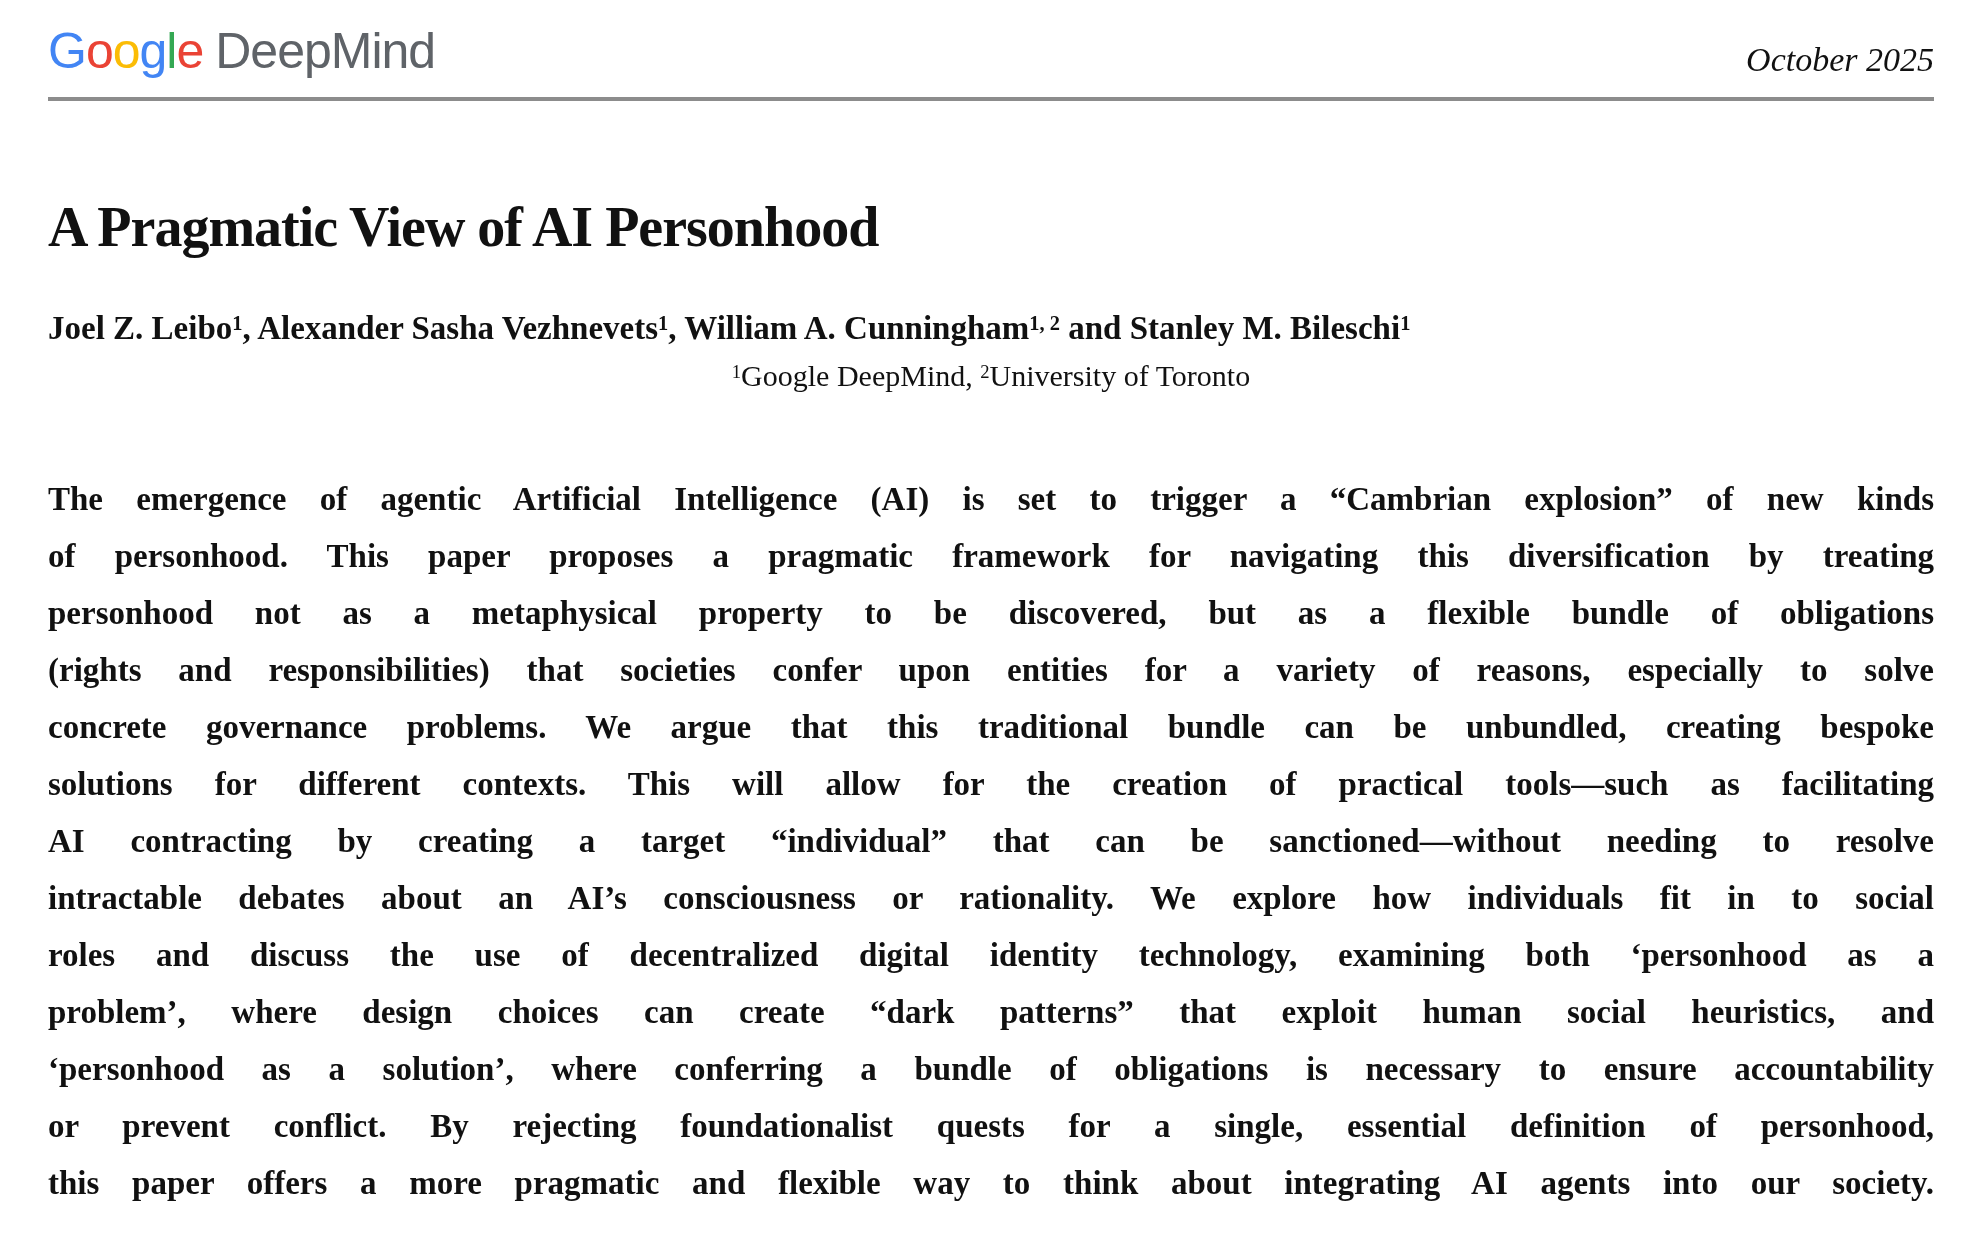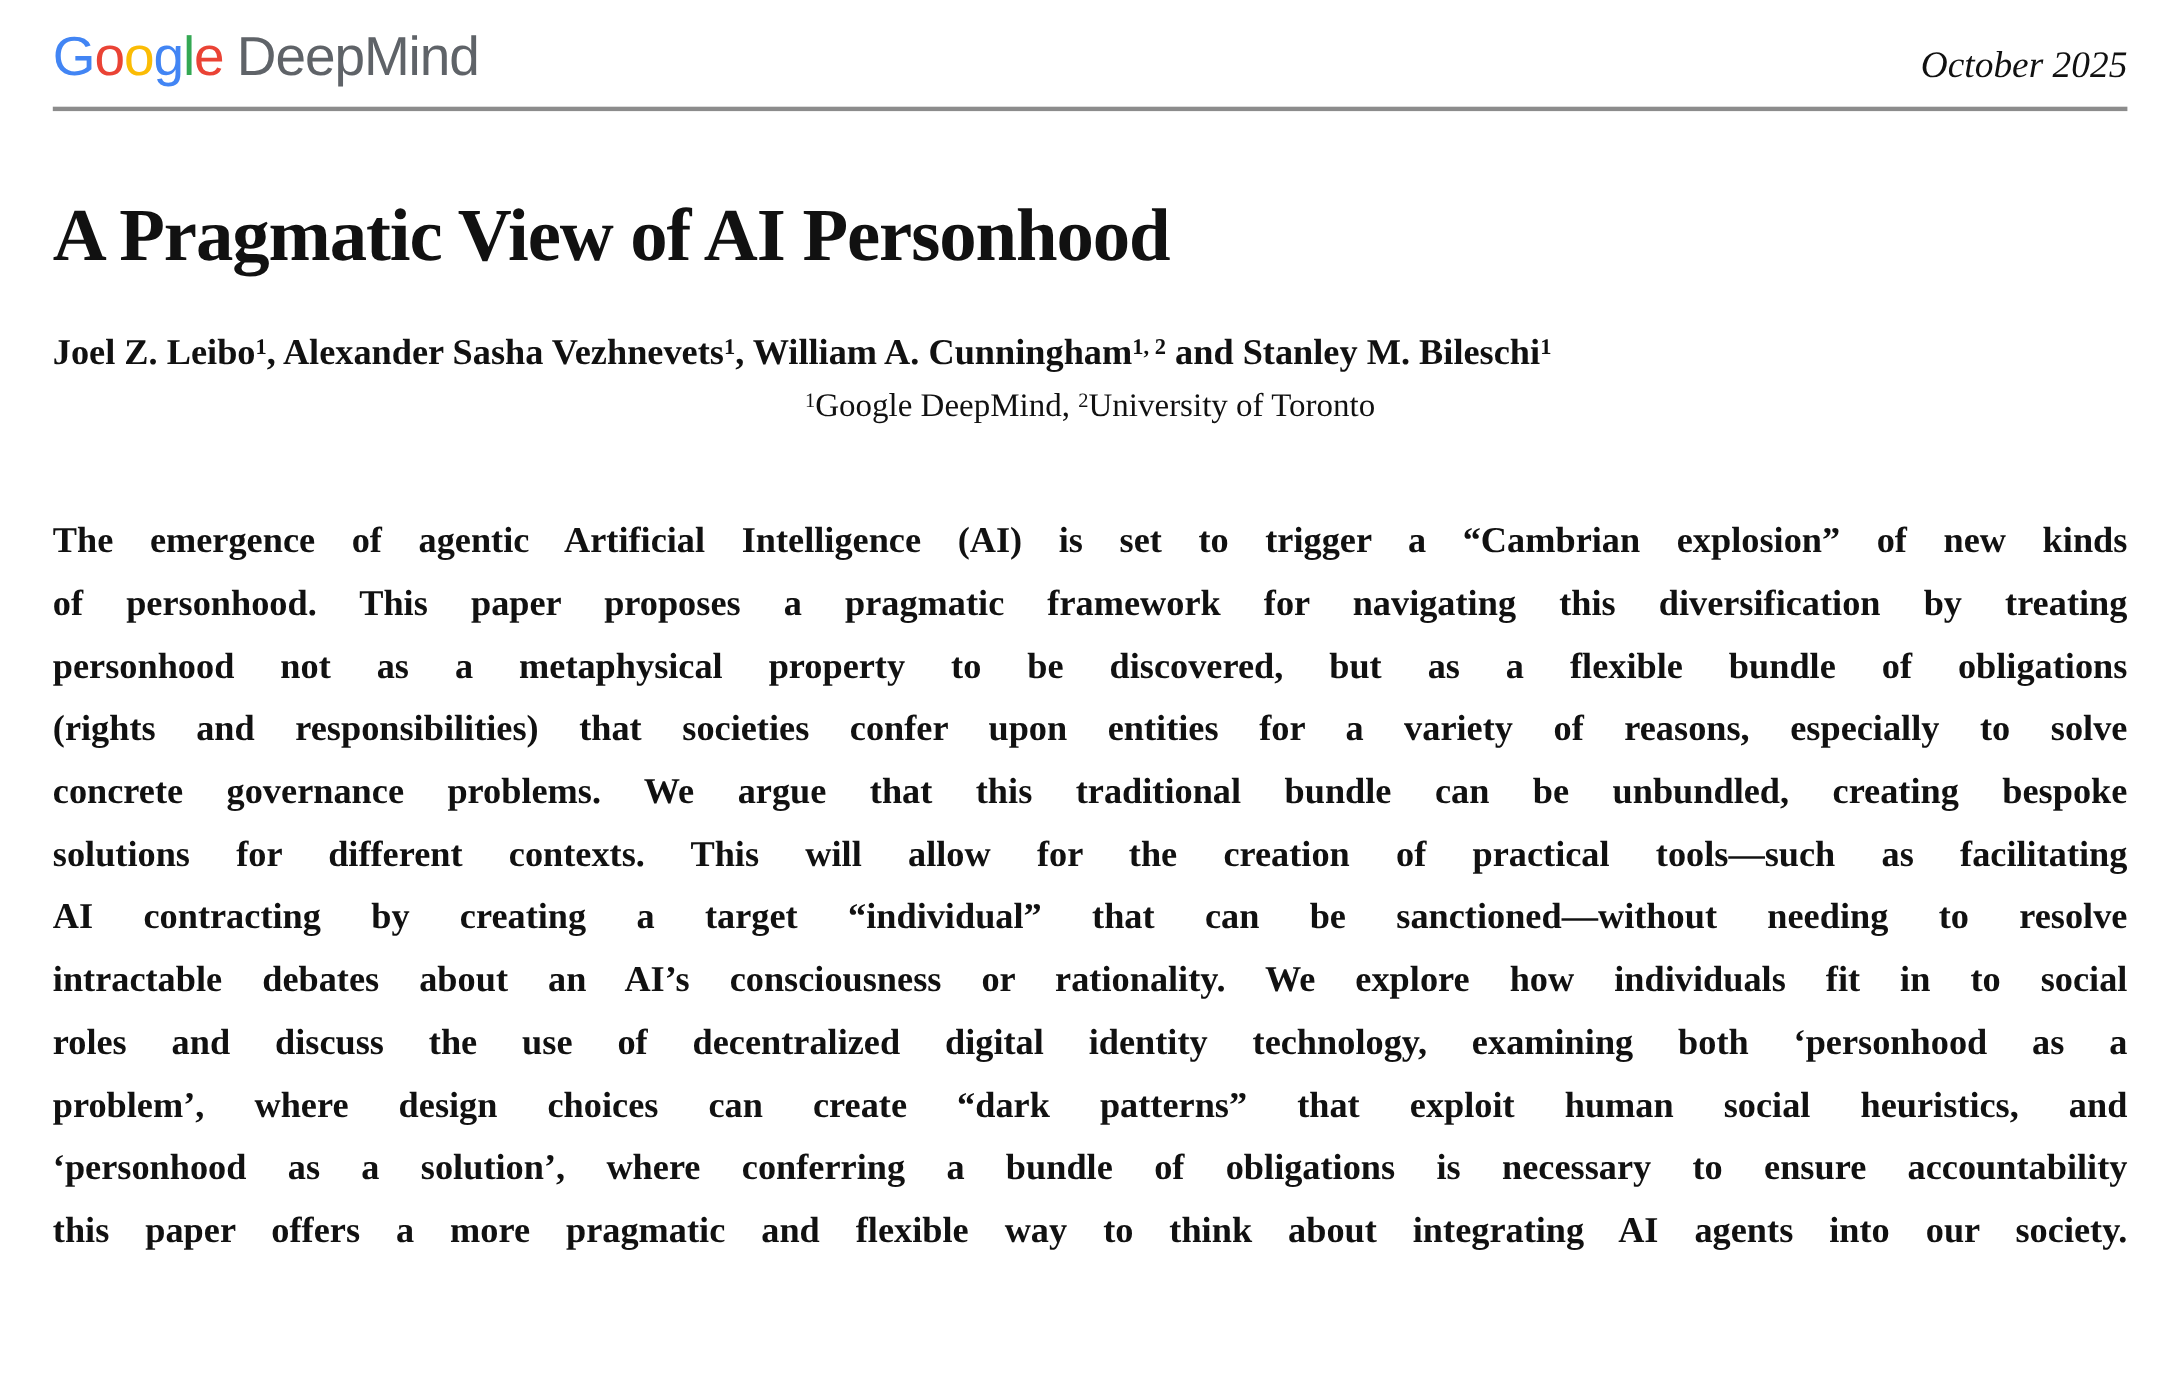--- a/index.html
+++ b/index.html
@@ -40,22 +40,22 @@
     white-space: nowrap;
   }
   .rule {
     margin-top: 21px;
     height: 4px;
     width: 100%;
   }
 
   
   h1.title {
-    margin: 76px 0 0 0;
-    font-size: 68px;
+    margin: 96px 0 0 0;
+    font-size: 56px;
     font-weight: bold;
     line-height: 1.08;
     letter-spacing: -1px;
     white-space: nowrap;
   }
 
   .authors {
     margin-top: 50px;
     font-size: 33px;
     font-weight: bold;
@@ -129,16 +129,17 @@
     <span class="abs-line">of personhood. This paper proposes a pragmatic framework for navigating this diversification by treating</span>
     <span class="abs-line">personhood not as a metaphysical property to be discovered, but as a flexible bundle of obligations</span>
     <span class="abs-line">(rights and responsibilities) that societies confer upon entities for a variety of reasons, especially to solve</span>
     <span class="abs-line">concrete governance problems. We argue that this traditional bundle can be unbundled, creating bespoke</span>
     <span class="abs-line">solutions for different contexts. This will allow for the creation of practical tools—such as facilitating</span>
     <span class="abs-line">AI contracting by creating a target “individual” that can be sanctioned—without needing to resolve</span>
     <span class="abs-line">intractable debates about an AI’s consciousness or rationality. We explore how individuals fit in to social</span>
     <span class="abs-line">roles and discuss the use of decentralized digital identity technology, examining both ‘personhood as a</span>
     <span class="abs-line">problem’, where design choices can create “dark patterns” that exploit human social heuristics, and</span>
     <span class="abs-line">‘personhood as a solution’, where conferring a bundle of obligations is necessary to ensure accountability</span>
+    <span class="abs-line">or prevent conflict. By rejecting foundationalist quests for a single, essential definition of personhood,</span>
     <span class="abs-line">this paper offers a more pragmatic and flexible way to think about integrating AI agents into our society.</span>
   </p>
 
 </div>
 
 </body></html>

